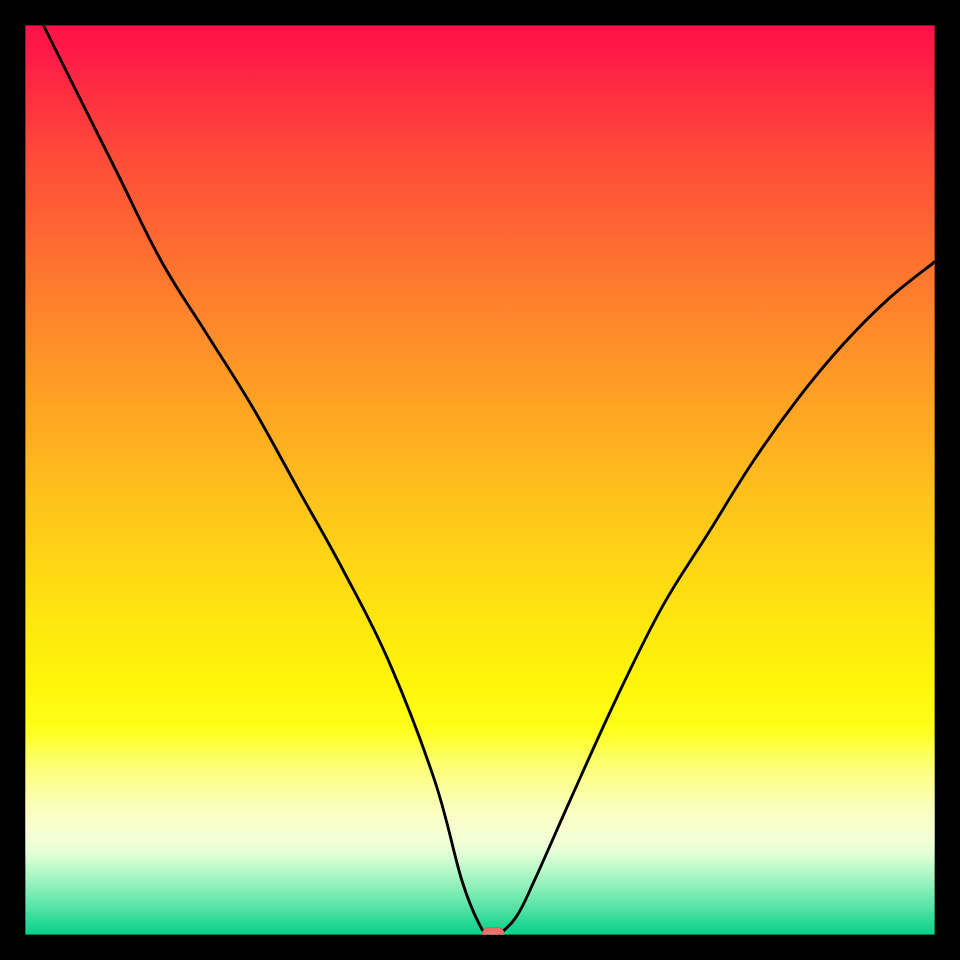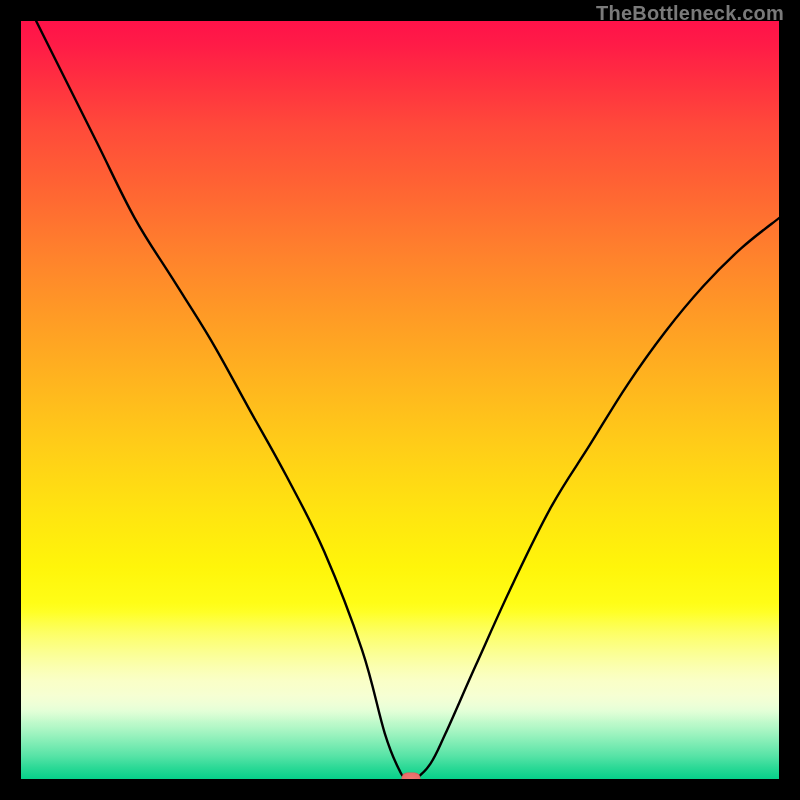--- a/index.html
+++ b/index.html
@@ -94,21 +94,20 @@
     z-index: 11;
     transform: translate(-50%, -50%);
     background: radial-gradient(ellipse at center, #ed7a74 0%, #e86e6a 60%, #e0615f 100%);
     box-shadow: 0 0 0 0.5px rgba(160,60,58,0.4) inset;
   }
 </style>
 </head>
 <body>
 
 <div class="frame">
-  <div class="watermark">TheBottleneck.com</div>
 
   <div class="plot-area">
     <div class="vgrad"></div>
     <div class="paleband"></div>
 
     <svg class="curve" viewBox="0 0 758 758" preserveAspectRatio="none">
       <path id="curve-path" d="M 15.16 0.00 C 19.33 8.34, 26.78 23.25, 37.90 45.48 C 49.02 67.71, 61.90 93.49, 75.80 121.28 C 89.70 149.07, 99.80 172.07, 113.70 197.08 C 127.60 222.09, 137.70 235.49, 151.60 257.72 C 165.50 279.95, 175.60 294.74, 189.50 318.36 C 203.40 341.98, 213.50 361.57, 227.40 386.58 C 241.30 411.59, 251.40 428.40, 265.30 454.80 C 279.20 481.20, 289.30 498.64, 303.20 530.60 C 317.10 562.56, 329.98 595.79, 341.10 629.14 C 352.22 662.49, 356.89 690.29, 363.84 712.52 C 370.79 734.75, 374.83 742.08, 379.00 750.42 C 383.17 758.76, 383.80 756.61, 386.58 758.00 C 389.36 759.39, 389.99 760.78, 394.16 758.00 C 398.33 755.22, 403.76 751.18, 409.32 742.84 C 414.88 734.50, 416.14 730.59, 424.48 712.52 C 432.82 694.45, 442.29 672.09, 454.80 644.30 C 467.31 616.51, 478.80 590.10, 492.70 560.92 C 506.60 531.74, 516.70 510.13, 530.60 485.12 C 544.50 460.11, 554.60 446.71, 568.50 424.48 C 582.40 402.25, 592.50 384.68, 606.40 363.84 C 620.30 343.00, 630.40 328.85, 644.30 310.78 C 658.20 292.71, 668.30 280.59, 682.20 265.30 C 696.10 250.01, 706.20 239.91, 720.10 227.40 C 734.00 214.89, 751.05 202.64, 758.00 197.08" fill="none" stroke="#000" stroke-width="2.4" stroke-linejoin="round" stroke-linecap="round"></path>
     </svg>
 
     <div id="marker" class="marker" style="left: 390.37px; top: 758px;"></div>

